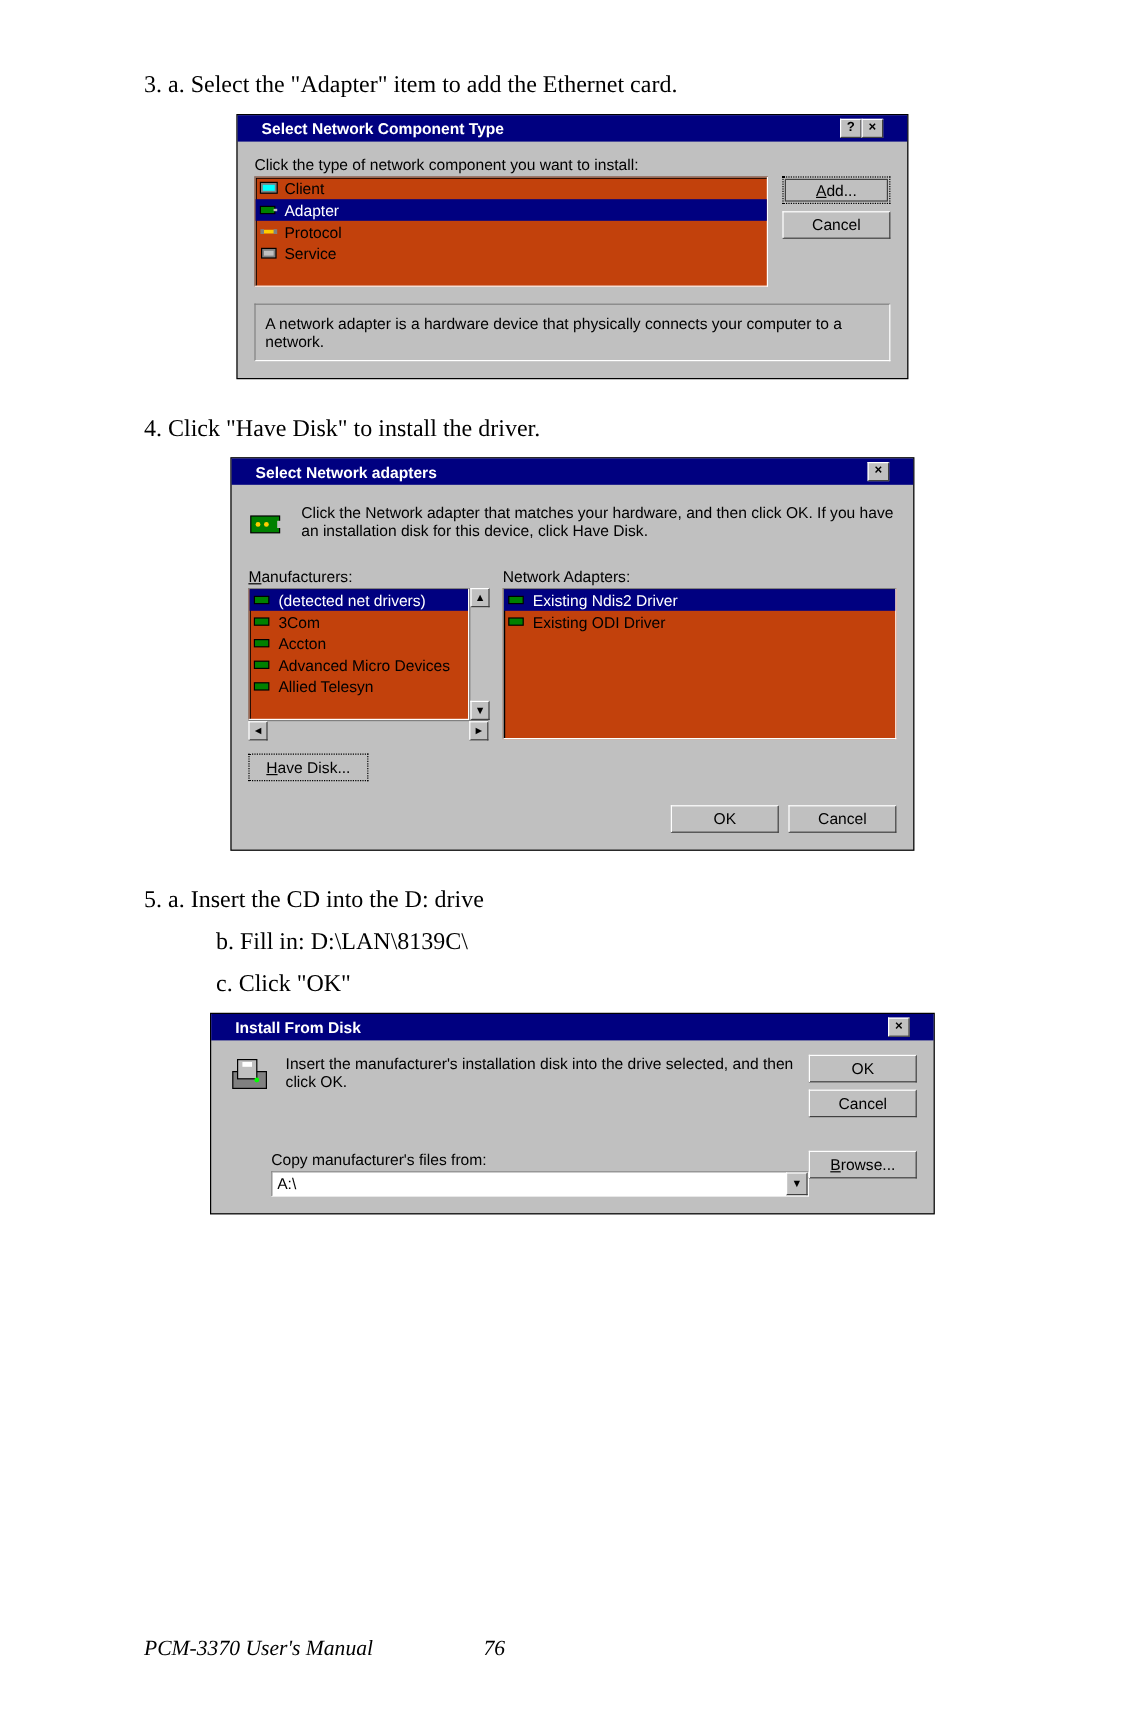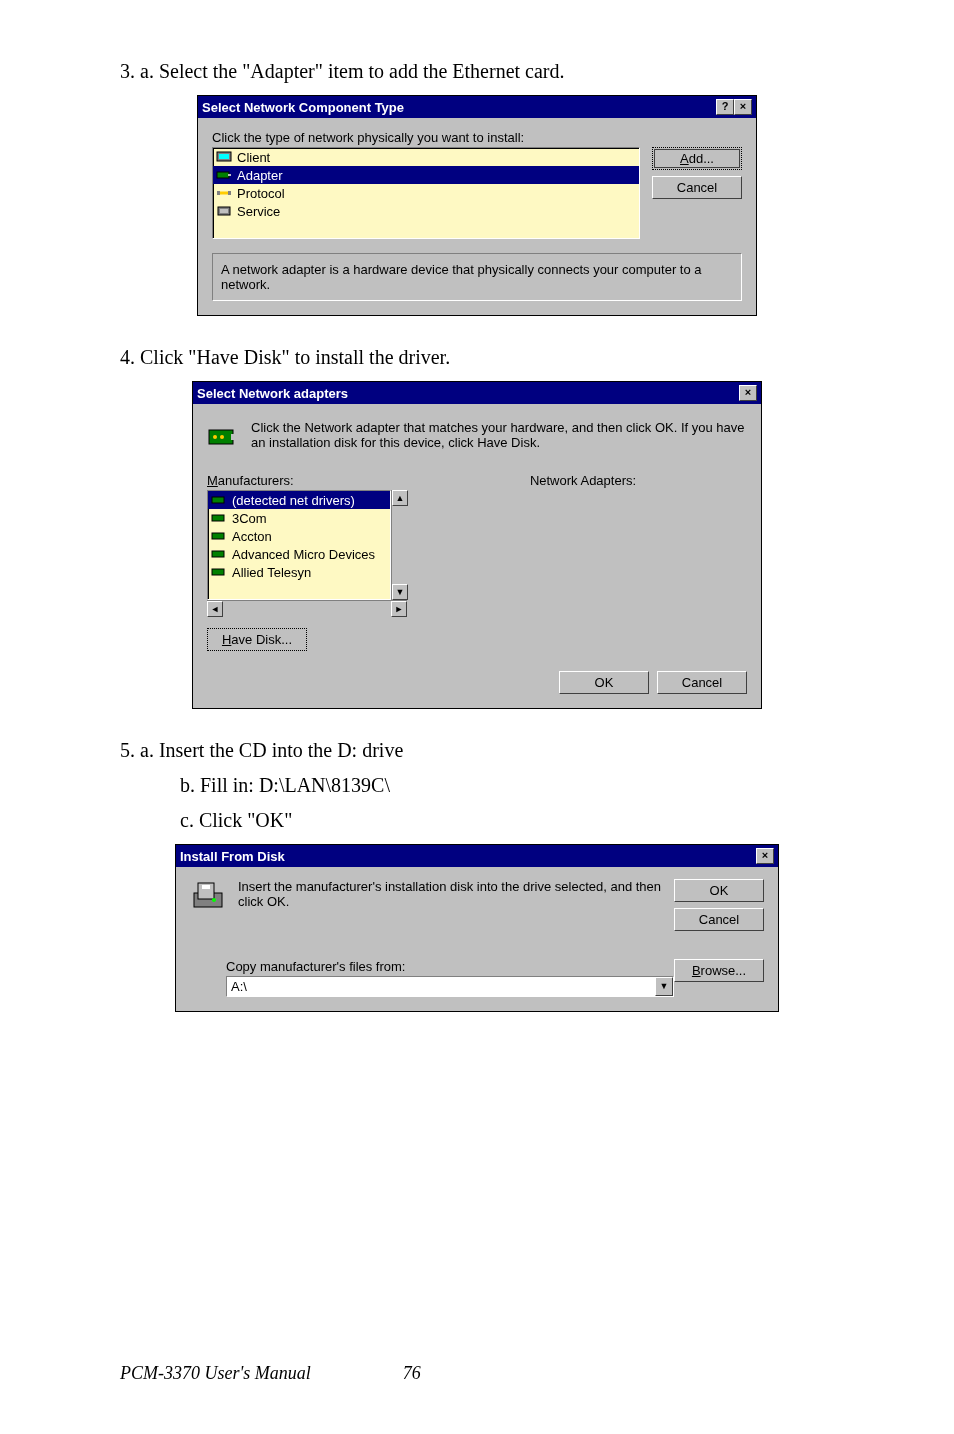--- a/index.html
+++ b/index.html
@@ -19,21 +19,21 @@
       font-family: "Tahoma", "Arial", sans-serif;
       font-size: 13px;
       background: #c0c0c0;
       border: 1px solid #000;
       margin: 10px auto 30px auto;
     }
     .titlebar {
       background: #000080;
       color: #fff;
       font-weight: bold;
-      padding: 3px 4px;
+      padding: 3px 20px;
       display: flex;
       justify-content: space-between;
       align-items: center;
     }
     .titlebar-buttons { display: flex; gap: 0; }
     .titlebar-btn {
       width: 18px; height: 16px;
       background: #c0c0c0;
       border: 1px solid #fff;
       border-right-color: #404040;
@@ -50,21 +50,21 @@
       border-top: 1px solid #fff;
       border-left: 1px solid #fff;
       border-right: 1px solid #404040;
       border-bottom: 1px solid #404040;
       font-size: 13px;
       padding: 3px 0;
       text-align: center;
       font-family: inherit;
     }
     .listbox {
-      background: #fef9c3;
+      background: #c2410c;
       border-top: 1px solid #808080;
       border-left: 1px solid #808080;
       border-right: 1px solid #fff;
       border-bottom: 1px solid #fff;
       box-shadow: inset 1px 1px 0 #000;
     }
     .listitem {
       display: flex; align-items: center; gap: 5px;
       padding: 1px 3px;
       font-size: 13px;
@@ -133,21 +133,21 @@
 
 <div class="dialog" style="width:560px;">
   <div class="titlebar">
     <span>Select Network Component Type</span>
     <div class="titlebar-buttons">
       <div class="titlebar-btn">?</div>
       <div class="titlebar-btn">×</div>
     </div>
   </div>
   <div class="dialog-body">
-    <div class="label">Click the type of network physically you want to install:</div>
+    <div class="label">Click the type of network component you want to install:</div>
     <div class="d1-row">
       <div class="d1-list">
         <div class="listbox" style="height:92px;">
           <div class="listitem">
             <span class="icon-box">
               <svg class="device-icon" viewBox="0 0 16 16">
                   <rect x="1" y="3" width="14" height="9" fill="#808080" stroke="#000"></rect>
                   <rect x="3" y="5" width="10" height="5" fill="#00ffff"></rect>
                 </svg>
             </span>
@@ -264,22 +264,40 @@
           <div class="scroll-vert">
             <div class="scroll-btn">▲</div>
             <div class="scroll-btn">▼</div>
           </div>
         </div>
         <div class="scroll-horiz">
           <div class="scroll-btn">◄</div>
           <div class="scroll-btn">►</div>
         </div>
       </div>
-      <div style="flex:1;text-align:center;">
+      <div style="flex:1;">
         <span class="label">Network Adapters:</span>
+        <div class="listbox" style="height:126px;">
+          <div class="listitem selected">
+            <span class="icon-box">
+                <svg class="device-icon" viewBox="0 0 16 16">
+                  <rect x="1" y="5" width="12" height="6" fill="#008000" stroke="#000"></rect>
+                </svg>
+              </span>
+            <span>Existing Ndis2 Driver</span>
+          </div>
+          <div class="listitem">
+            <span class="icon-box">
+                <svg class="device-icon" viewBox="0 0 16 16">
+                  <rect x="1" y="5" width="12" height="6" fill="#008000" stroke="#000"></rect>
+                </svg>
+              </span>
+            <span>Existing ODI Driver</span>
+          </div>
+        </div>
       </div>
     </div>
     <div style="display:flex; justify-content:flex-start; margin-top:12px;">
       <div class="win-btn" style="width:100px; border:1px dotted #000;"><span class="underline">H</span>ave Disk...</div>
     </div>
     <div style="display:flex; justify-content:flex-end; gap:8px; margin-top:20px;">
       <div class="win-btn" style="width:90px;">OK</div>
       <div class="win-btn" style="width:90px;">Cancel</div>
     </div>
   </div>

